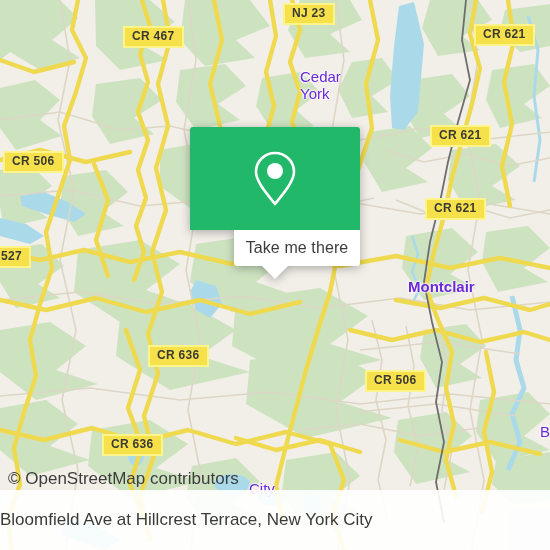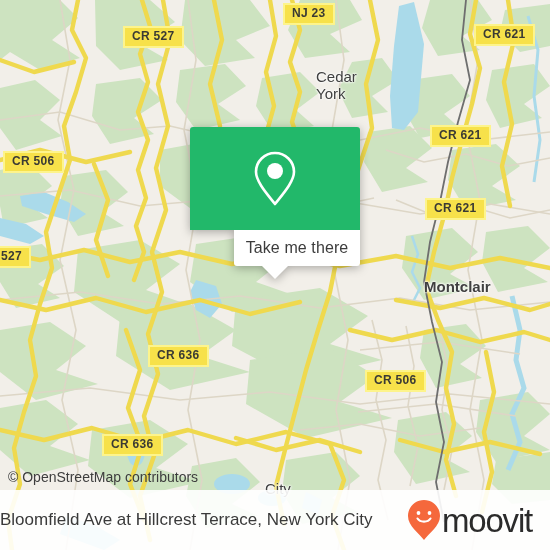--- a/index.html
+++ b/index.html
@@ -25,33 +25,32 @@
     letter-spacing:.3px;
     padding:2px 7px 3px 7px;
     white-space:nowrap;
     line-height:13px;
     box-sizing:border-box;
   }
 
   
   .place{
     position:absolute;
-    color:#404040;
+    color:#6d28d9;
     font-size:15px;
     line-height:16px;
     white-space:nowrap;
     text-shadow:0 0 3px #fff,0 0 3px #fff,0 0 2px #fff;
-    margin-left:16px;
   }
   .place.two{line-height:17px;}
 
   
   #attribution{
     position:absolute;left:8px;top:469px;
-    font-size:14px;color:#3D3D3D;
+    font-size:17px;color:#3D3D3D;
     white-space:nowrap;
   }
 
   
   #popup{
     position:absolute;left:190px;top:127px;width:170px;
     filter:drop-shadow(0 2px 5px rgba(0,0,0,.30));
   }
   #popup-image{
     height:103px;background:#22B86A;
@@ -211,21 +210,21 @@
       <path d="M330,444 L344,480 L332,516 L344,550"></path>
       <path d="M486,352 L494,392 L484,432 L492,472 L482,512"></path>
     </g>
 
     <g fill="none" stroke="#6E6E6E" stroke-width="1.8">
       <path d="M466,0 L462,40 L470,80 L458,122 L448,162 L440,202 L430,242
                L424,282 L432,322 L442,362 L436,402 L444,442 L436,482 L444,522"></path>
     </g>
   </svg>
 
-  <div class="shield" style="left:123px;top:26px;">CR 527</div>
+  <div class="shield" style="left:123px;top:26px;">CR 467</div>
   <div class="shield" style="left:283px;top:3px;">NJ 23</div>
   <div class="shield" style="left:474px;top:24px;">CR 621</div>
   <div class="shield" style="left:3px;top:151px;">CR 506</div>
   <div class="shield" style="left:430px;top:125px;">CR 621</div>
   <div class="shield" style="left:425px;top:198px;">CR 621</div>
   <div class="shield" style="left:-8px;top:246px;">527</div>
   <div class="shield" style="left:148px;top:345px;">CR 636</div>
   <div class="shield" style="left:365px;top:370px;">CR 506</div>
   <div class="shield" style="left:102px;top:434px;">CR 636</div>
 
@@ -247,25 +246,15 @@
         <circle cx="24" cy="21" r="8" fill="#FFFFFF"></circle>
       </svg>
     </div>
     <div id="popup-label">Take me there</div>
     <div id="popup-pointer"></div>
   </div>
 
   <div id="bottom-bar">
     <div id="bottom-title">Bloomfield Ave at Hillcrest Terrace, New York City</div>
 
-    <div id="moovit-logo">
-      <svg width="34" height="42" viewBox="0 0 34 42">
-        <path d="M17,1 C8.2,1 1,8.1 1,16.9 C1,27 12,34 17,41
-                 C22,34 33,27 33,16.9 C33,8.1 25.8,1 17,1 Z" fill="#F5683C"></path>
-        <circle cx="11.5" cy="14" r="1.9" fill="#FFFFFF"></circle>
-        <circle cx="22.5" cy="14" r="1.9" fill="#FFFFFF"></circle>
-        <path d="M10.5,19.5 C13,23.6 21,23.6 23.5,19.5" fill="none" stroke="#FFFFFF" stroke-width="2.1" stroke-linecap="round"></path>
-      </svg>
-      <div id="moovit-wordmark">moovit</div>
-    </div>
   </div>
 
 </div>
 
 </body></html>

